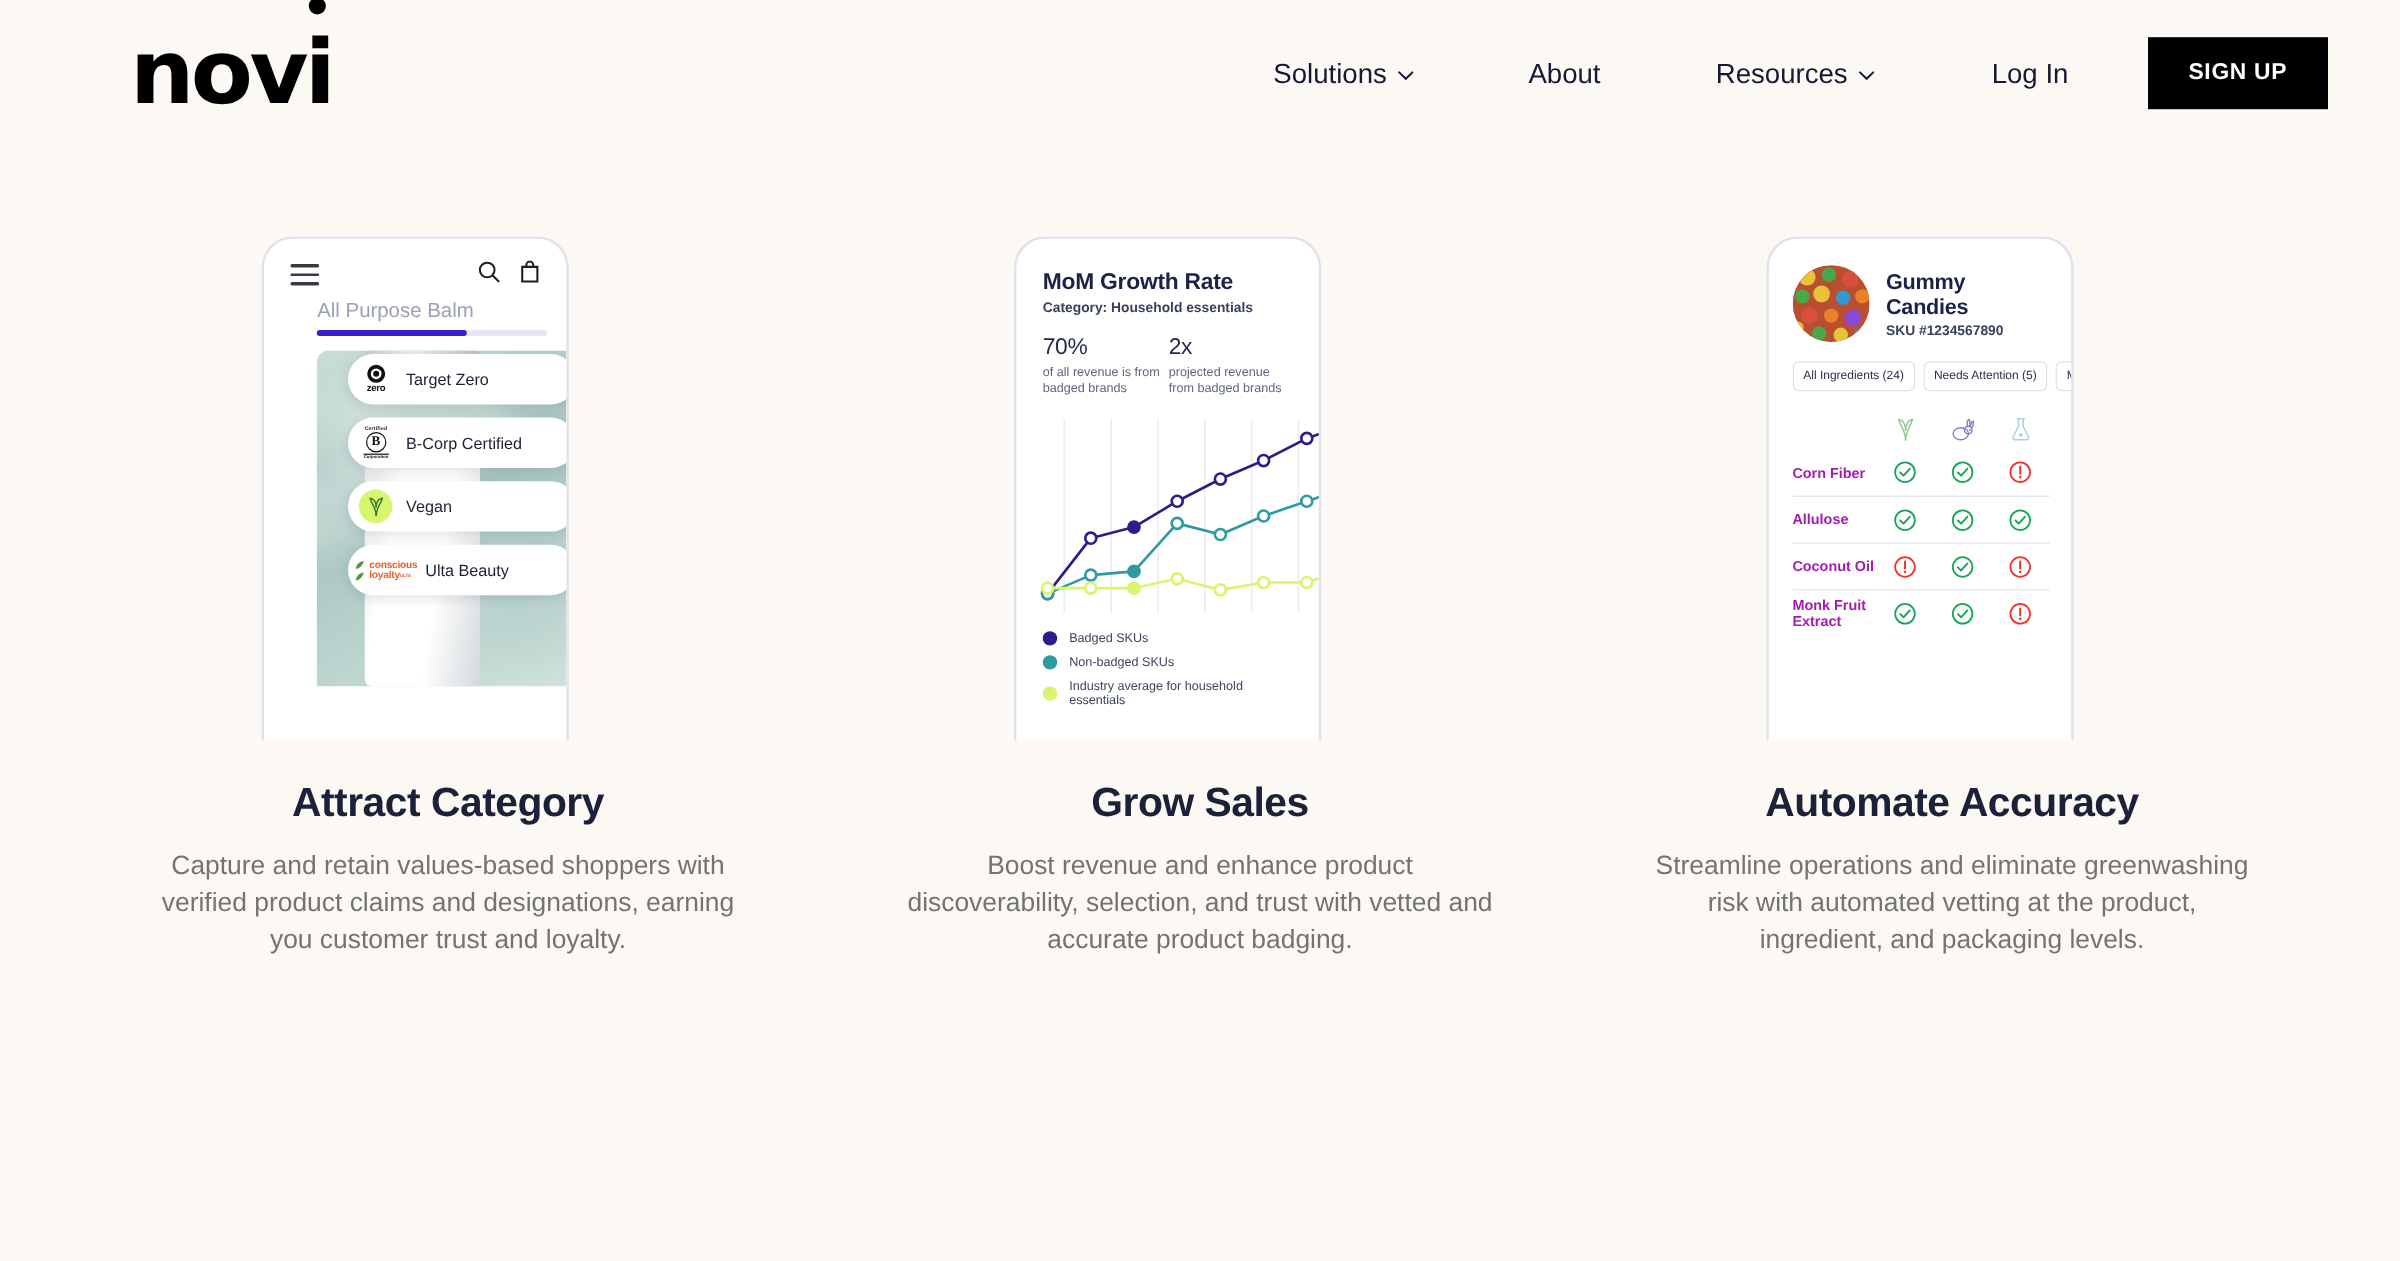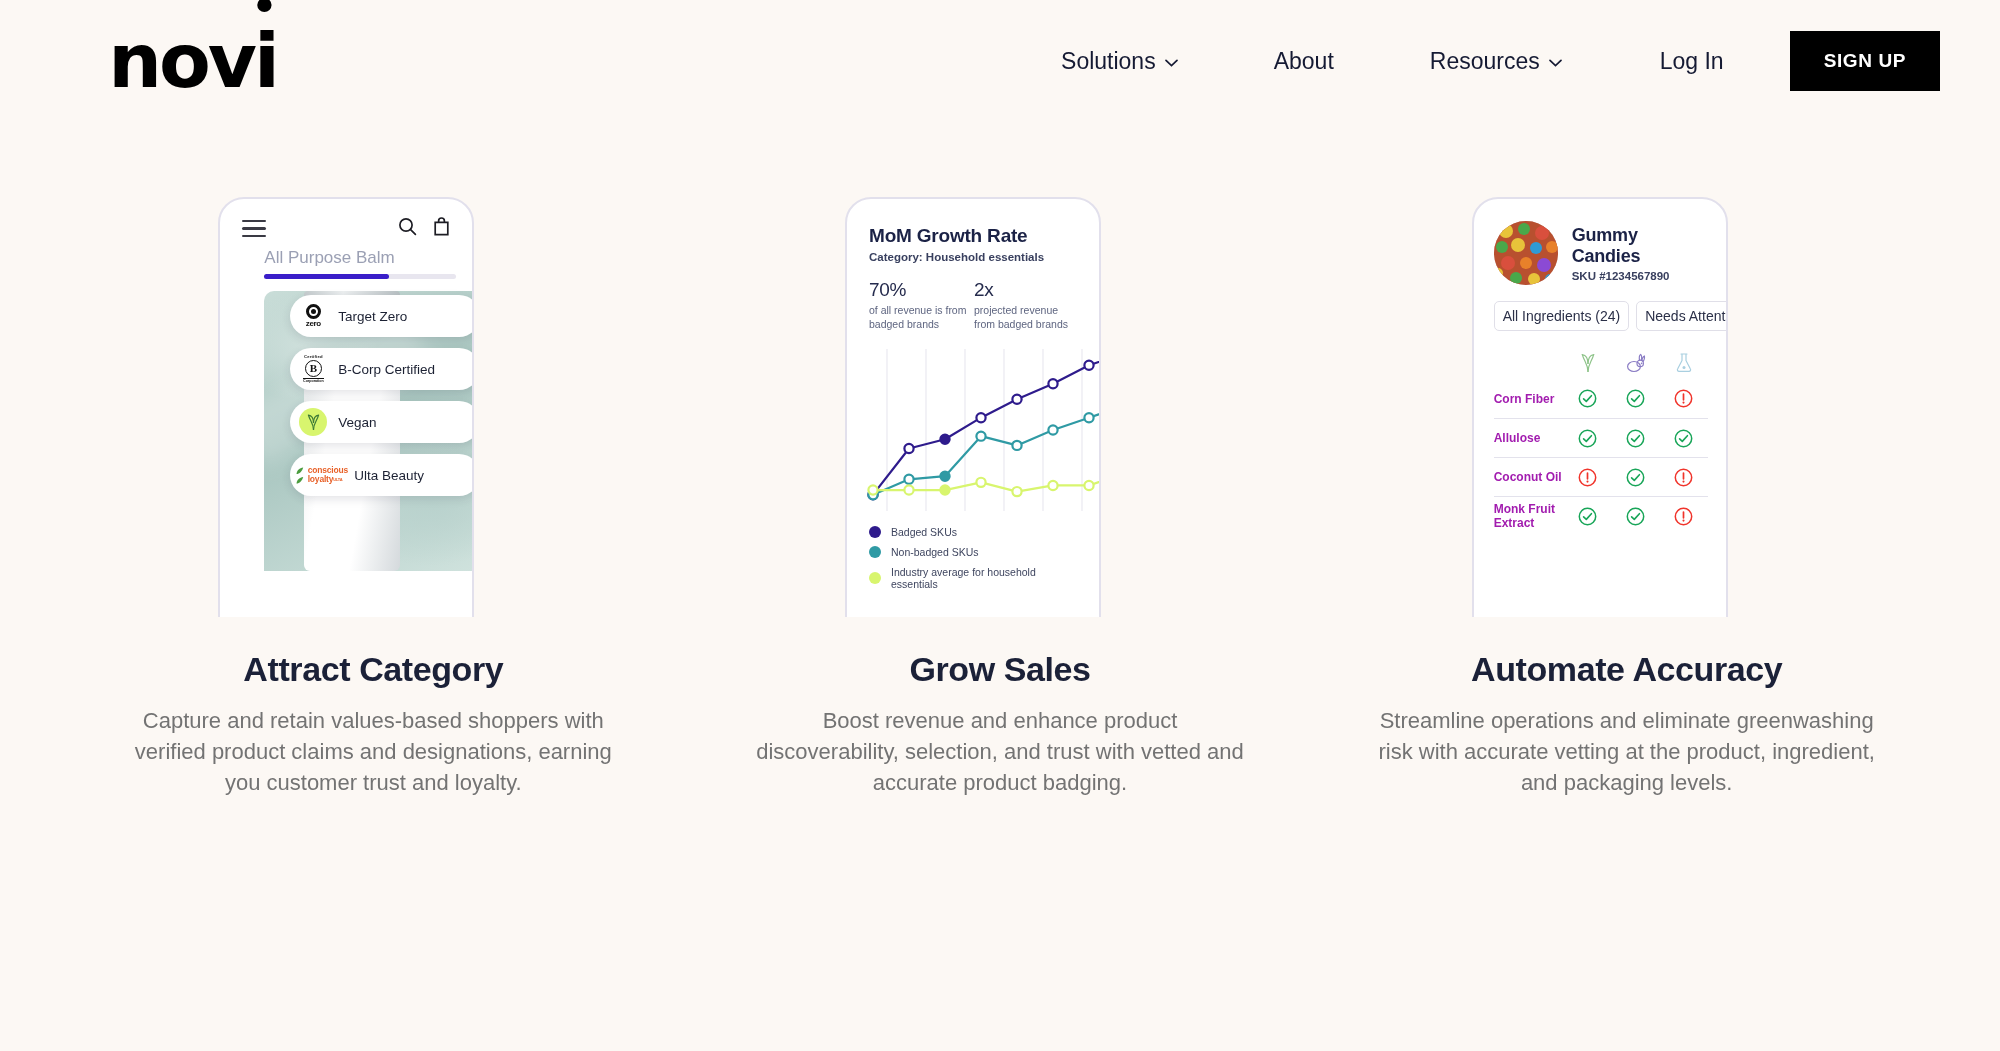--- a/index.html
+++ b/index.html
@@ -254,21 +254,21 @@
     overflow: hidden;
     background: #caa;
   }
   .p3-name { font-size: 18px; font-weight: 700; color: #1b2246; letter-spacing:-0.2px; }
   .p3-sku { font-size: 11.5px; font-weight: 700; color: #39405f; margin-top: 3px; }
   .tabs { display:flex; gap: 7px; margin-top: 16px; }
   .tab {
     border: 1px solid #e0dfe8;
     border-radius: 5px;
     padding: 6px 8px;
-    font-size: 14px;
+    font-size: 10px;
     color: #2b3048;
     background:#fff;
     white-space: nowrap;
     cursor: pointer;
   }
   .ing-table { margin-top: 14px; }
   .ing-hdr { display:flex; align-items:center; height: 34px; }
   .ing-row {
     display:flex; align-items:center; height: 39px;
     border-top: 1px solid #e3e2ec;
@@ -661,16 +661,16 @@
                       <circle cx="9.5" cy="13.6" r="1.05" fill="#f0342b"></circle>
                     </svg>
                   </div>
                 </div>
               </div>
           </div>
         </div>
       </div>
     </div>
     <h2 class="feat-title">Automate Accuracy</h2>
-    <p class="feat-body">Streamline operations and eliminate greenwashing risk with accurate vetting at the product, ingredient, and packaging levels.</p>
+    <p class="feat-body">Streamline operations and eliminate greenwashing risk with automated vetting at the product, ingredient, and packaging levels.</p>
   </div>
 
 </section>
 
 </body></html>

